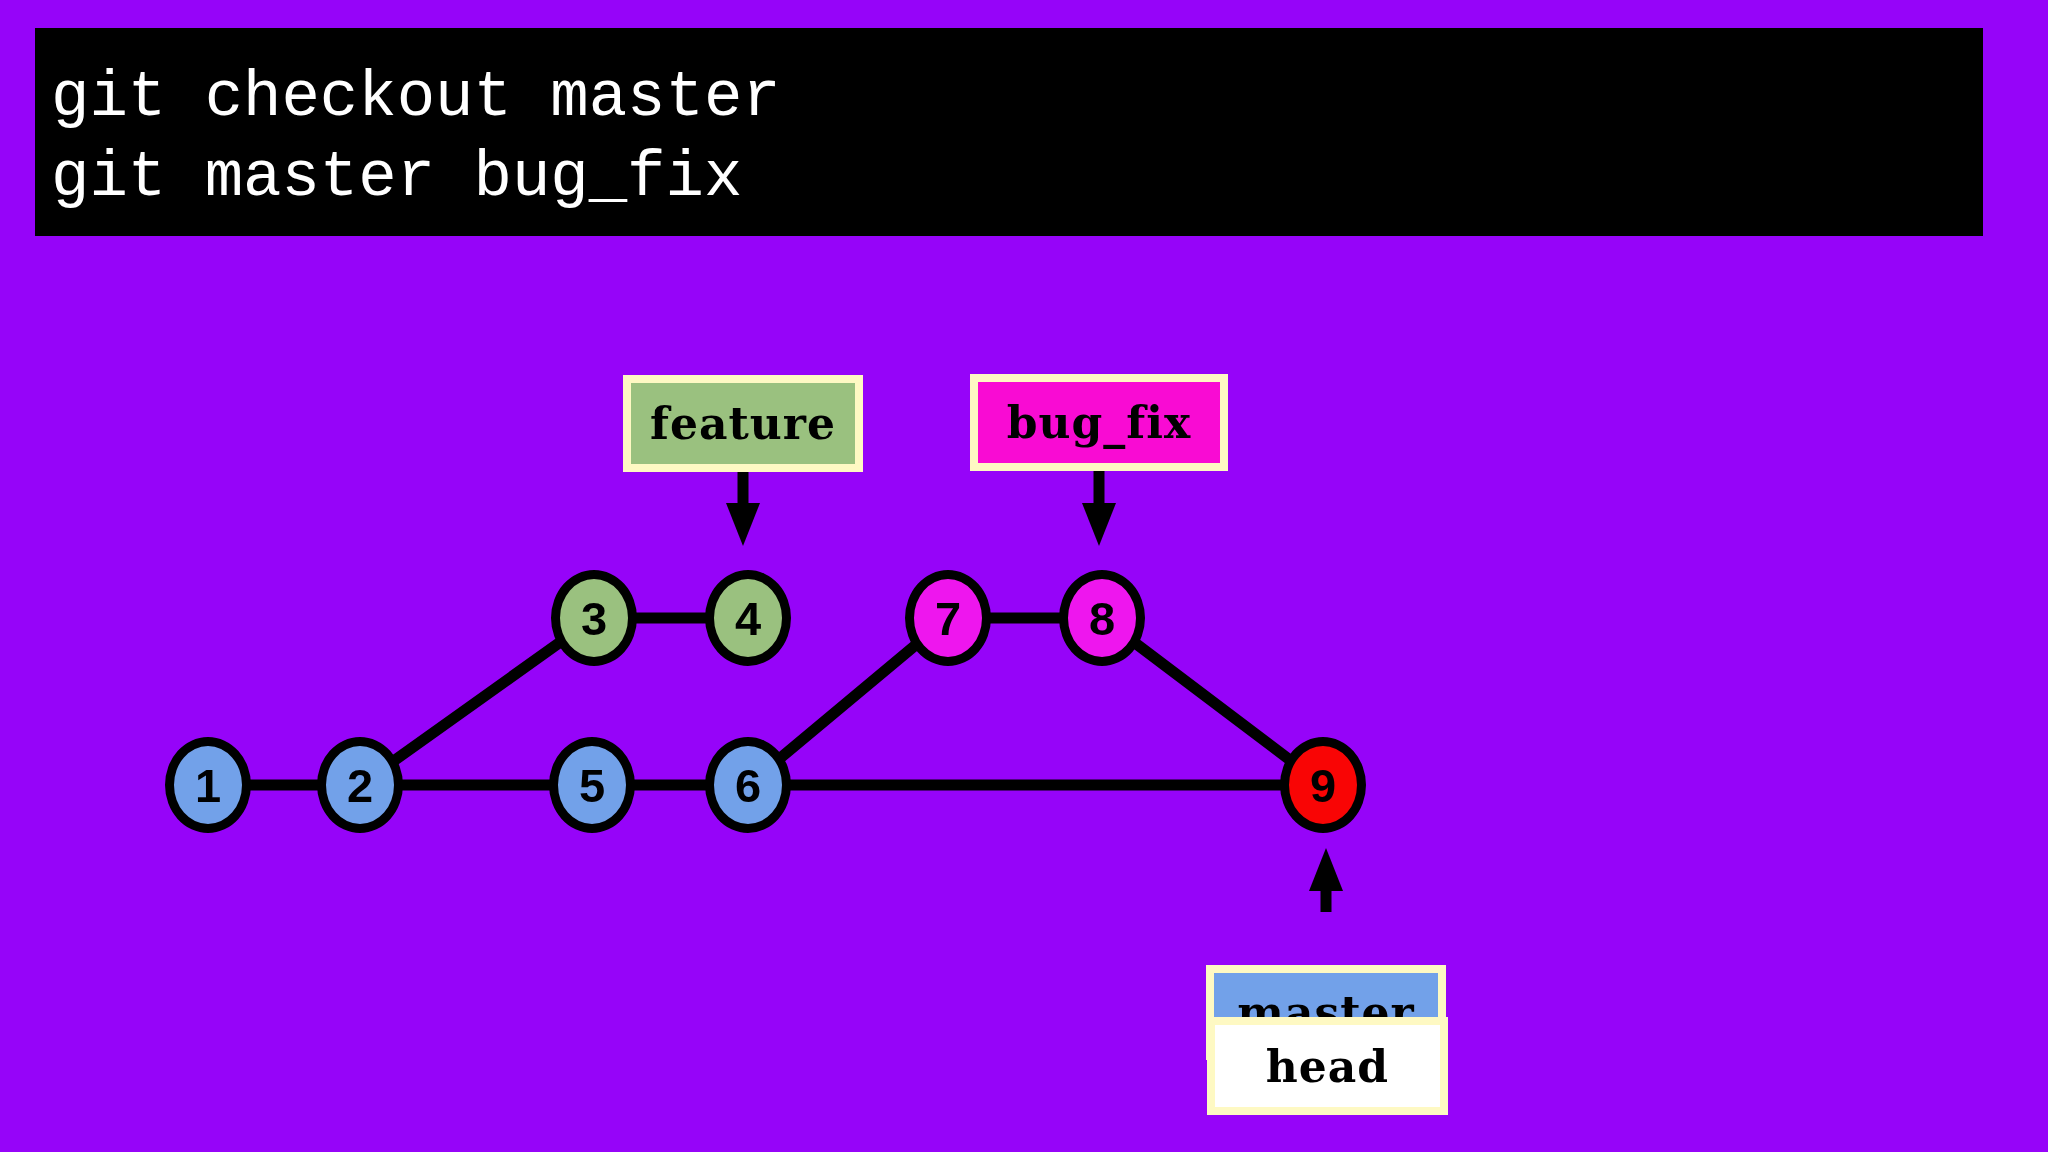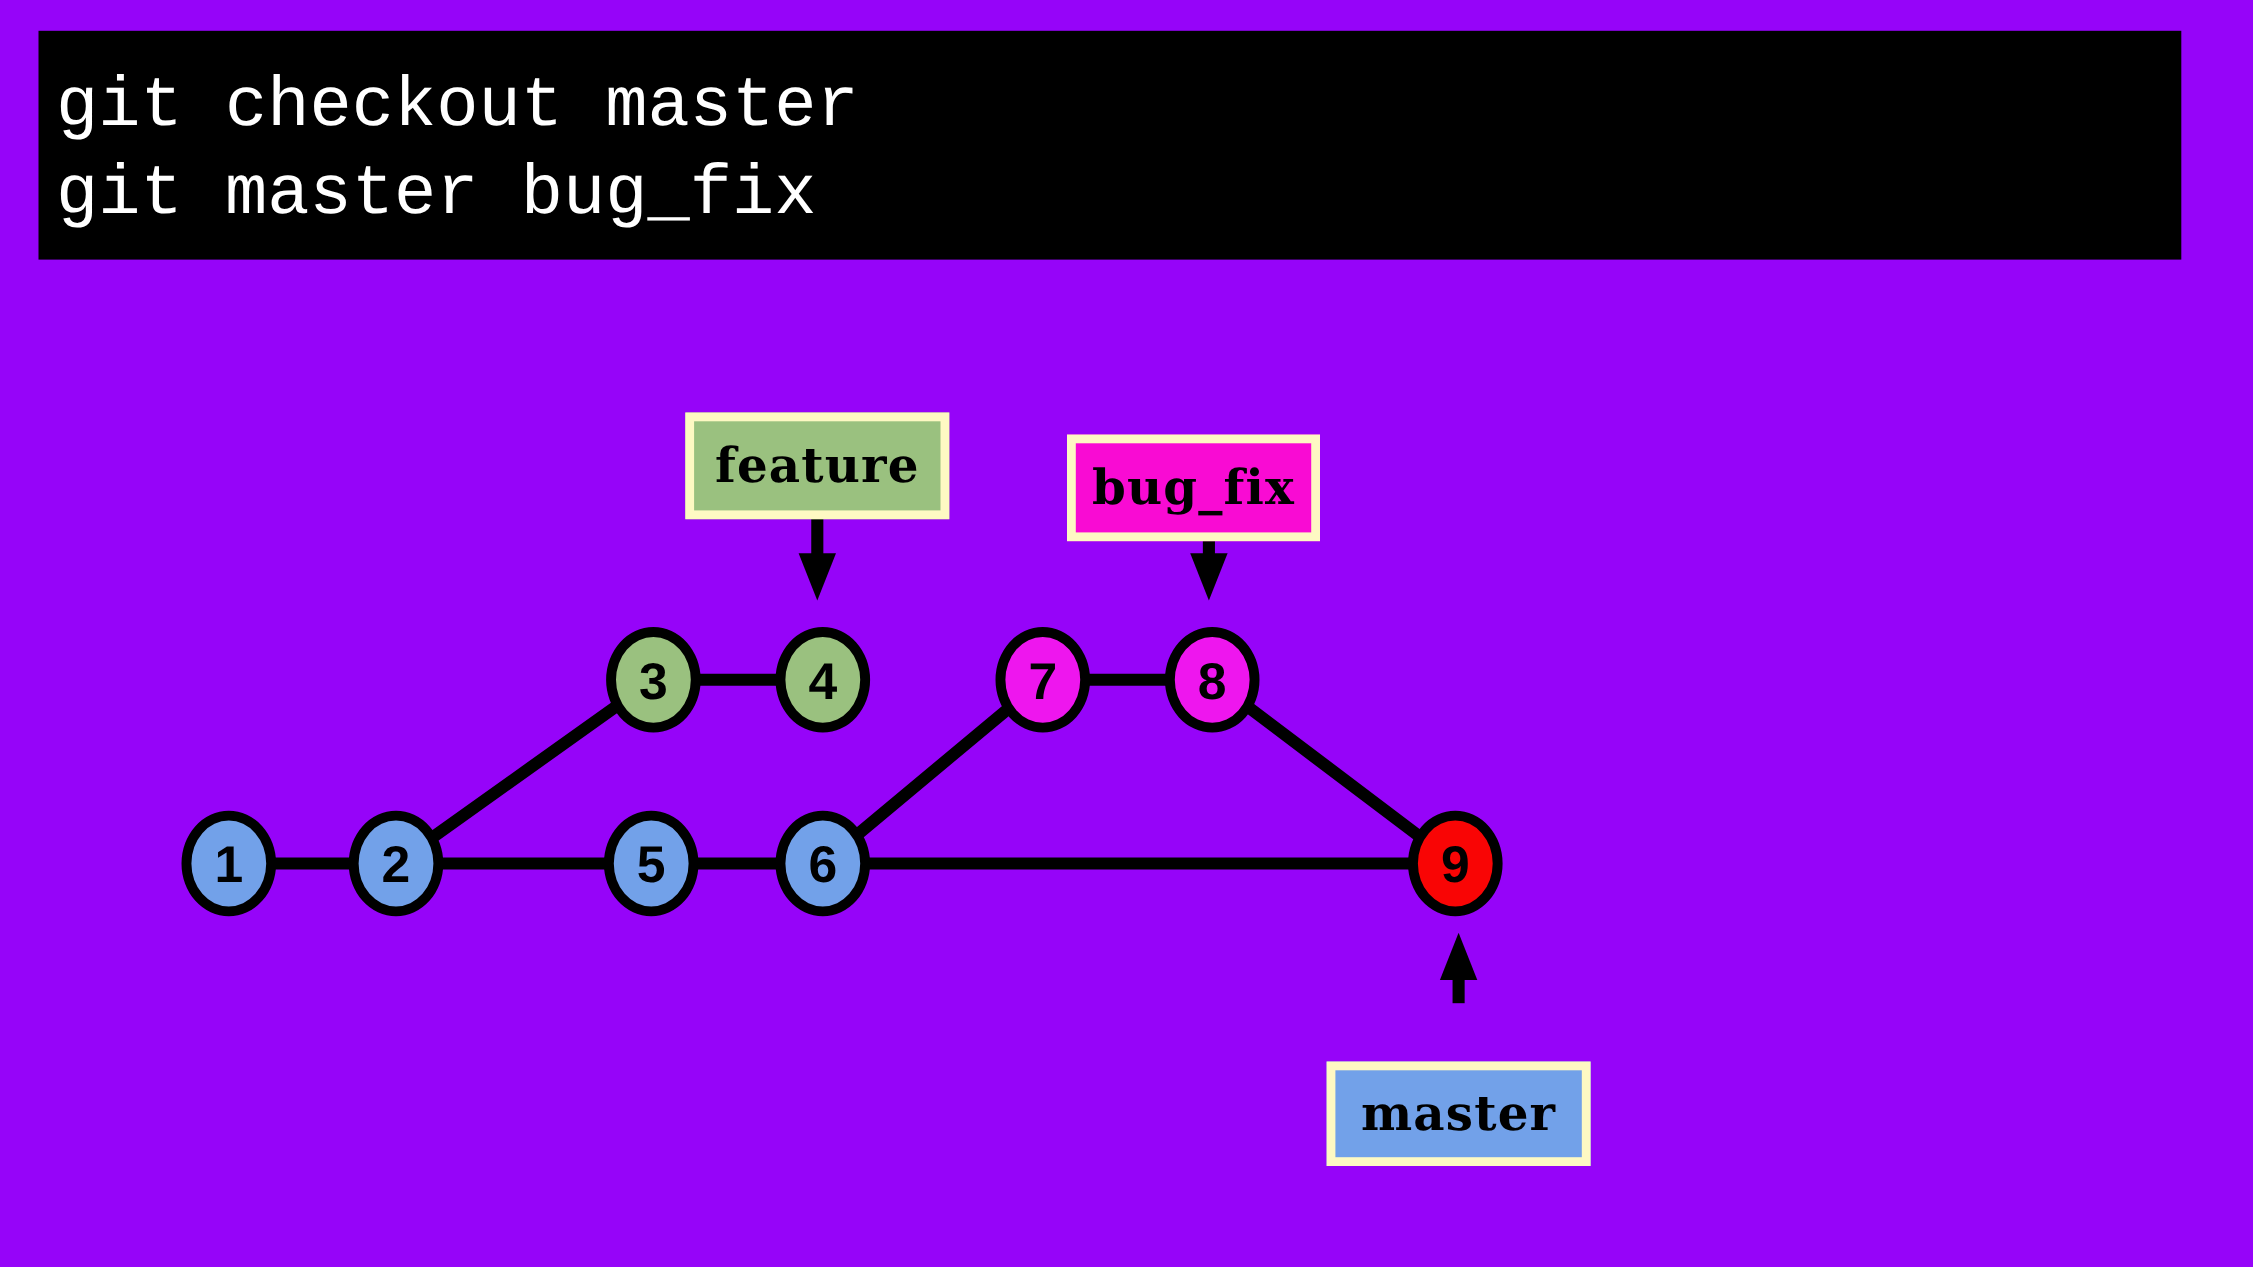--- a/index.html
+++ b/index.html
@@ -68,21 +68,21 @@
     display: flex;
     align-items: center;
     justify-content: center;
     font-family: "DejaVu Serif", serif;
     font-weight: bold;
     font-size: 44px;
     letter-spacing: 1px;
     color: #000000;
   }
   .label-feature { left: 623px; top: 375px; width: 240px; height: 97px; background: #9AC17F; }
-  .label-bugfix  { left: 970px; top: 374px; width: 230px; height: 97px; background: #F90BD3; margin-top: 21px; }
+  .label-bugfix  { left: 970px; top: 374px; width: 258px; height: 97px; background: #F90BD3; }
   .label-master  { left: 1206px; top: 965px; width: 240px; height: 95px; background: #72A1E9; }
   .label-head    { left: 1207px; top: 1017px; width: 241px; height: 98px; background: #FFFFFF; }
 
   
   .c1 { left: 165px;  top: 737px; }
   .c2 { left: 317px;  top: 737px; }
   .c3 { left: 551px;  top: 570px; }
   .c4 { left: 705px;  top: 570px; }
   .c5 { left: 549px;  top: 737px; }
   .c6 { left: 705px;  top: 737px; }
@@ -150,14 +150,15 @@
   <div class="commit magenta c8">
       <span>8</span>
     </div>
   <div class="commit red c9">
       <span>9</span>
     </div>
 
   <div class="branch-label label-feature">feature</div>
   <div class="branch-label label-bugfix">bug_fix</div>
   <div class="branch-label label-master">master</div>
+  <div class="branch-label label-head">head</div>
 
 </div>
 
 </body></html>

